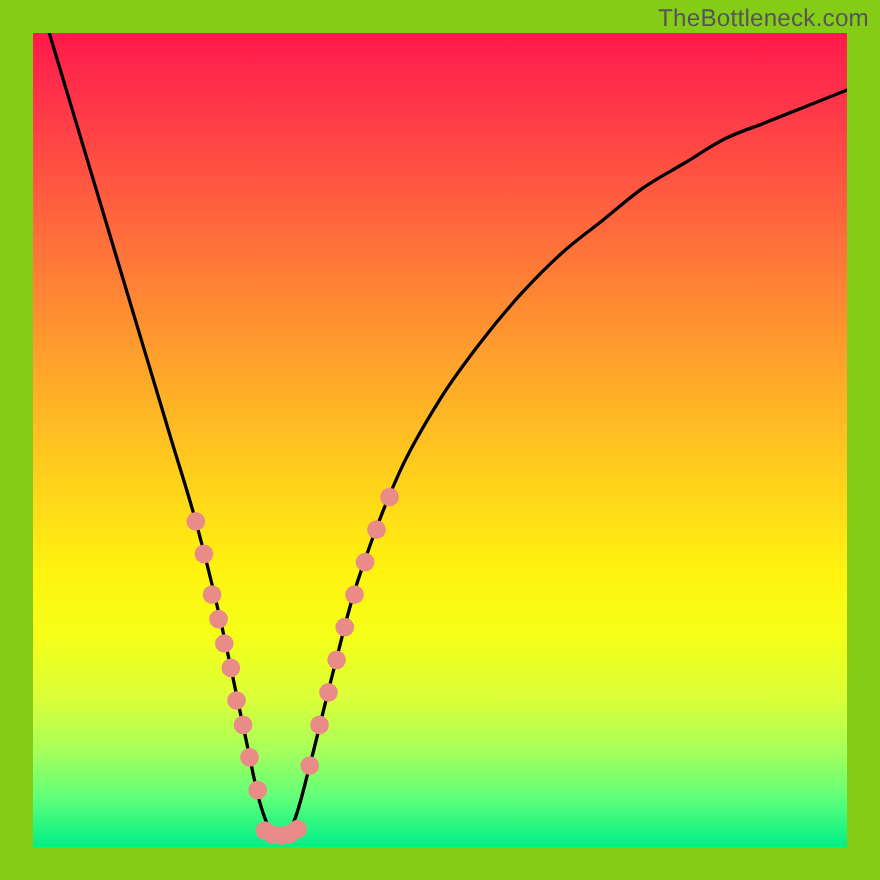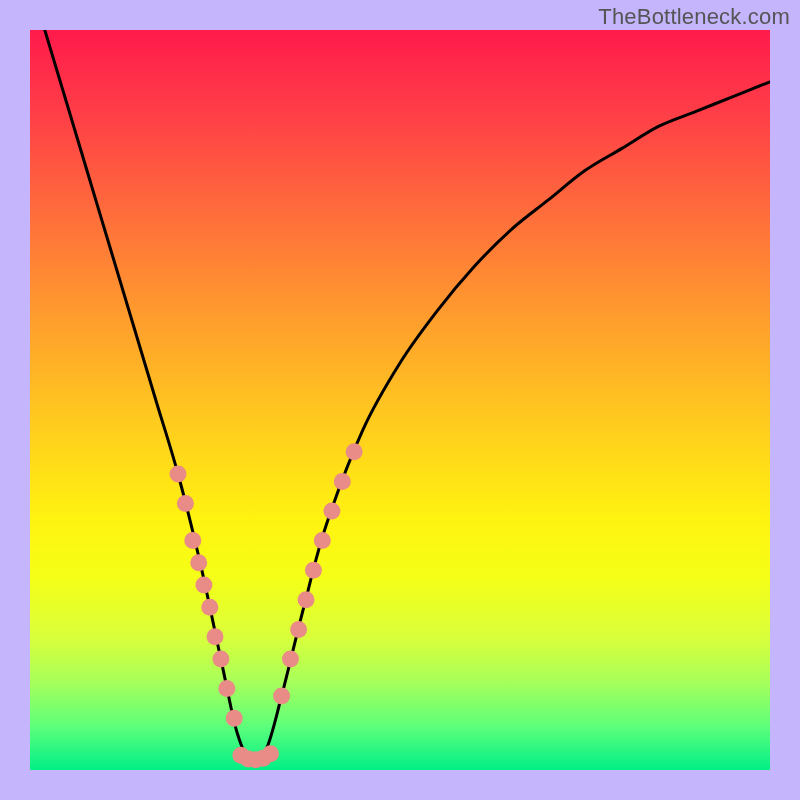--- a/index.html
+++ b/index.html
@@ -7,21 +7,21 @@
     padding: 0;
     width: 800px;
     height: 800px;
     overflow: hidden;
     background: #000;
     font-family: Arial, Helvetica, sans-serif;
   }
   .outer {
     width: 800px;
     height: 800px;
-    background: #c4b5fd;
+    background: #84cc16;
     position: relative;
   }
   .watermark {
     position: absolute;
     top: 4px;
     right: 10px;
     color: #555;
     font-size: 22px;
     font-weight: 400;
     letter-spacing: 0.2px;

